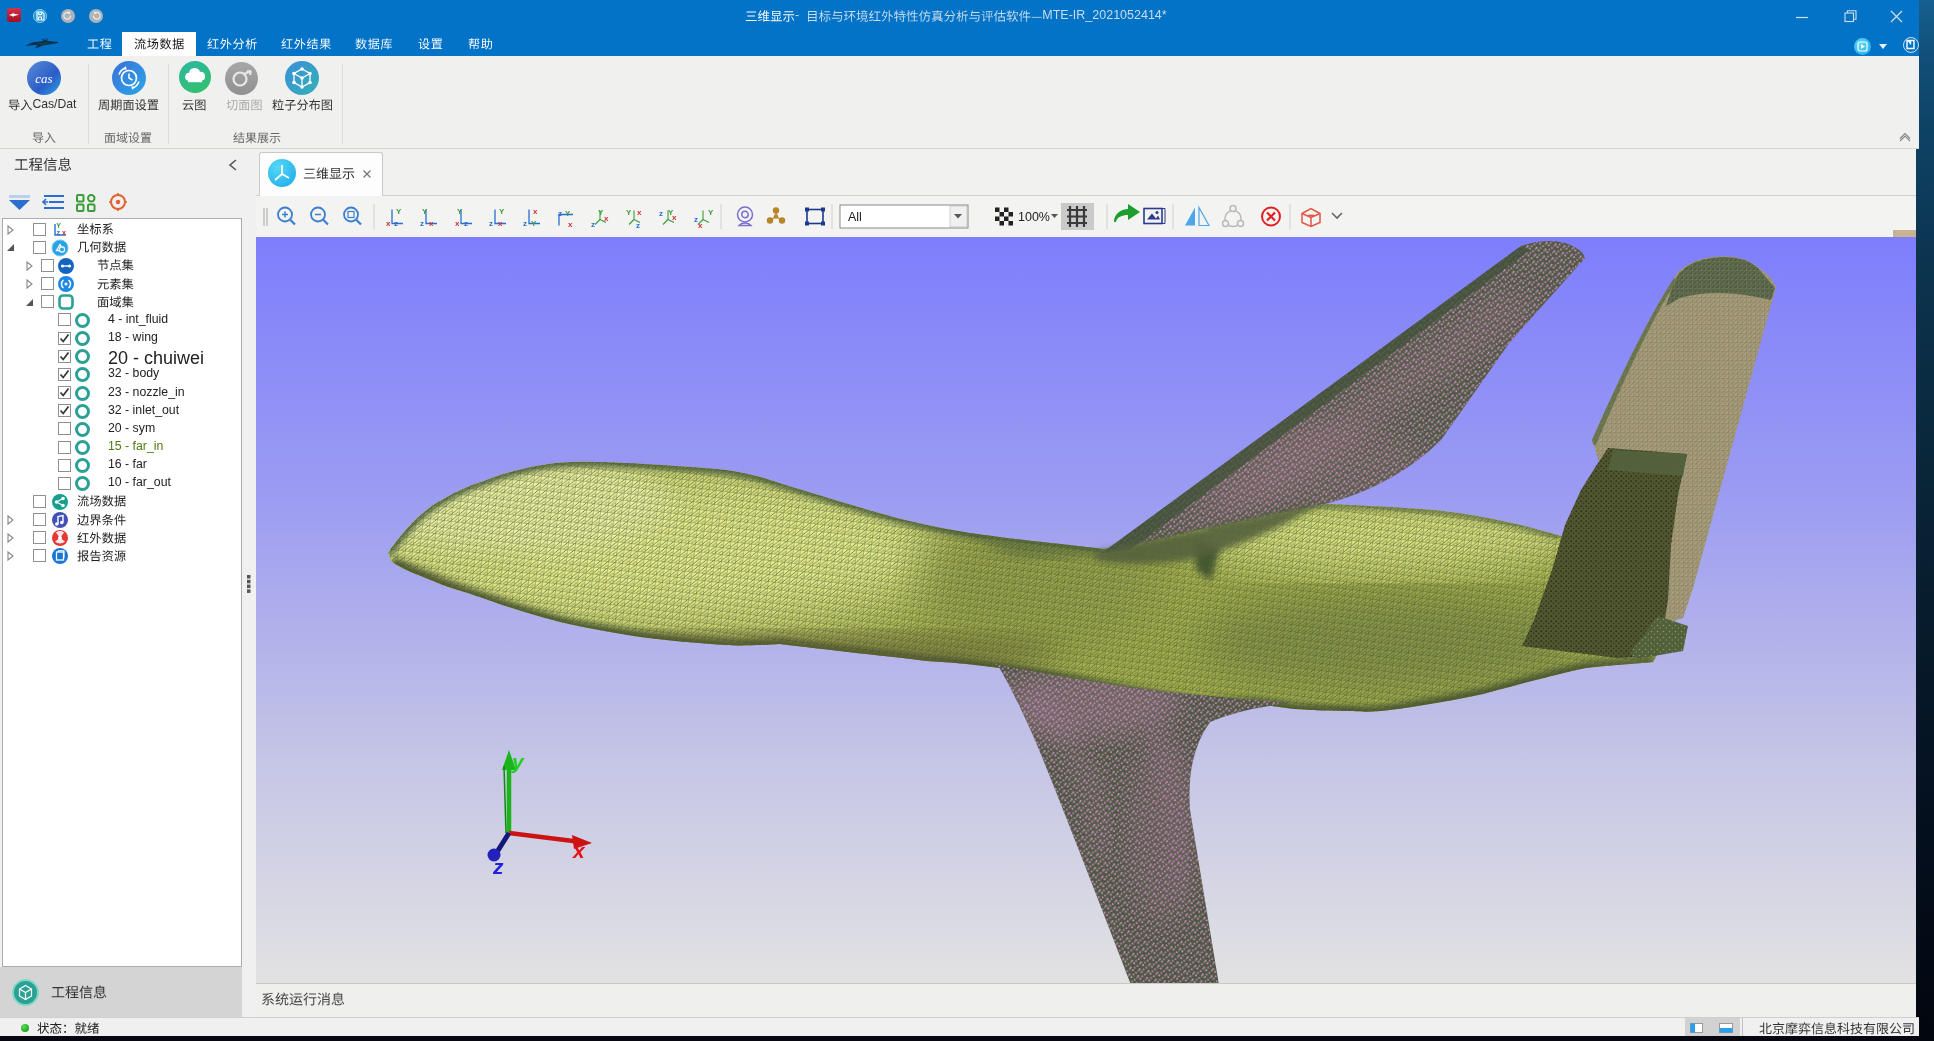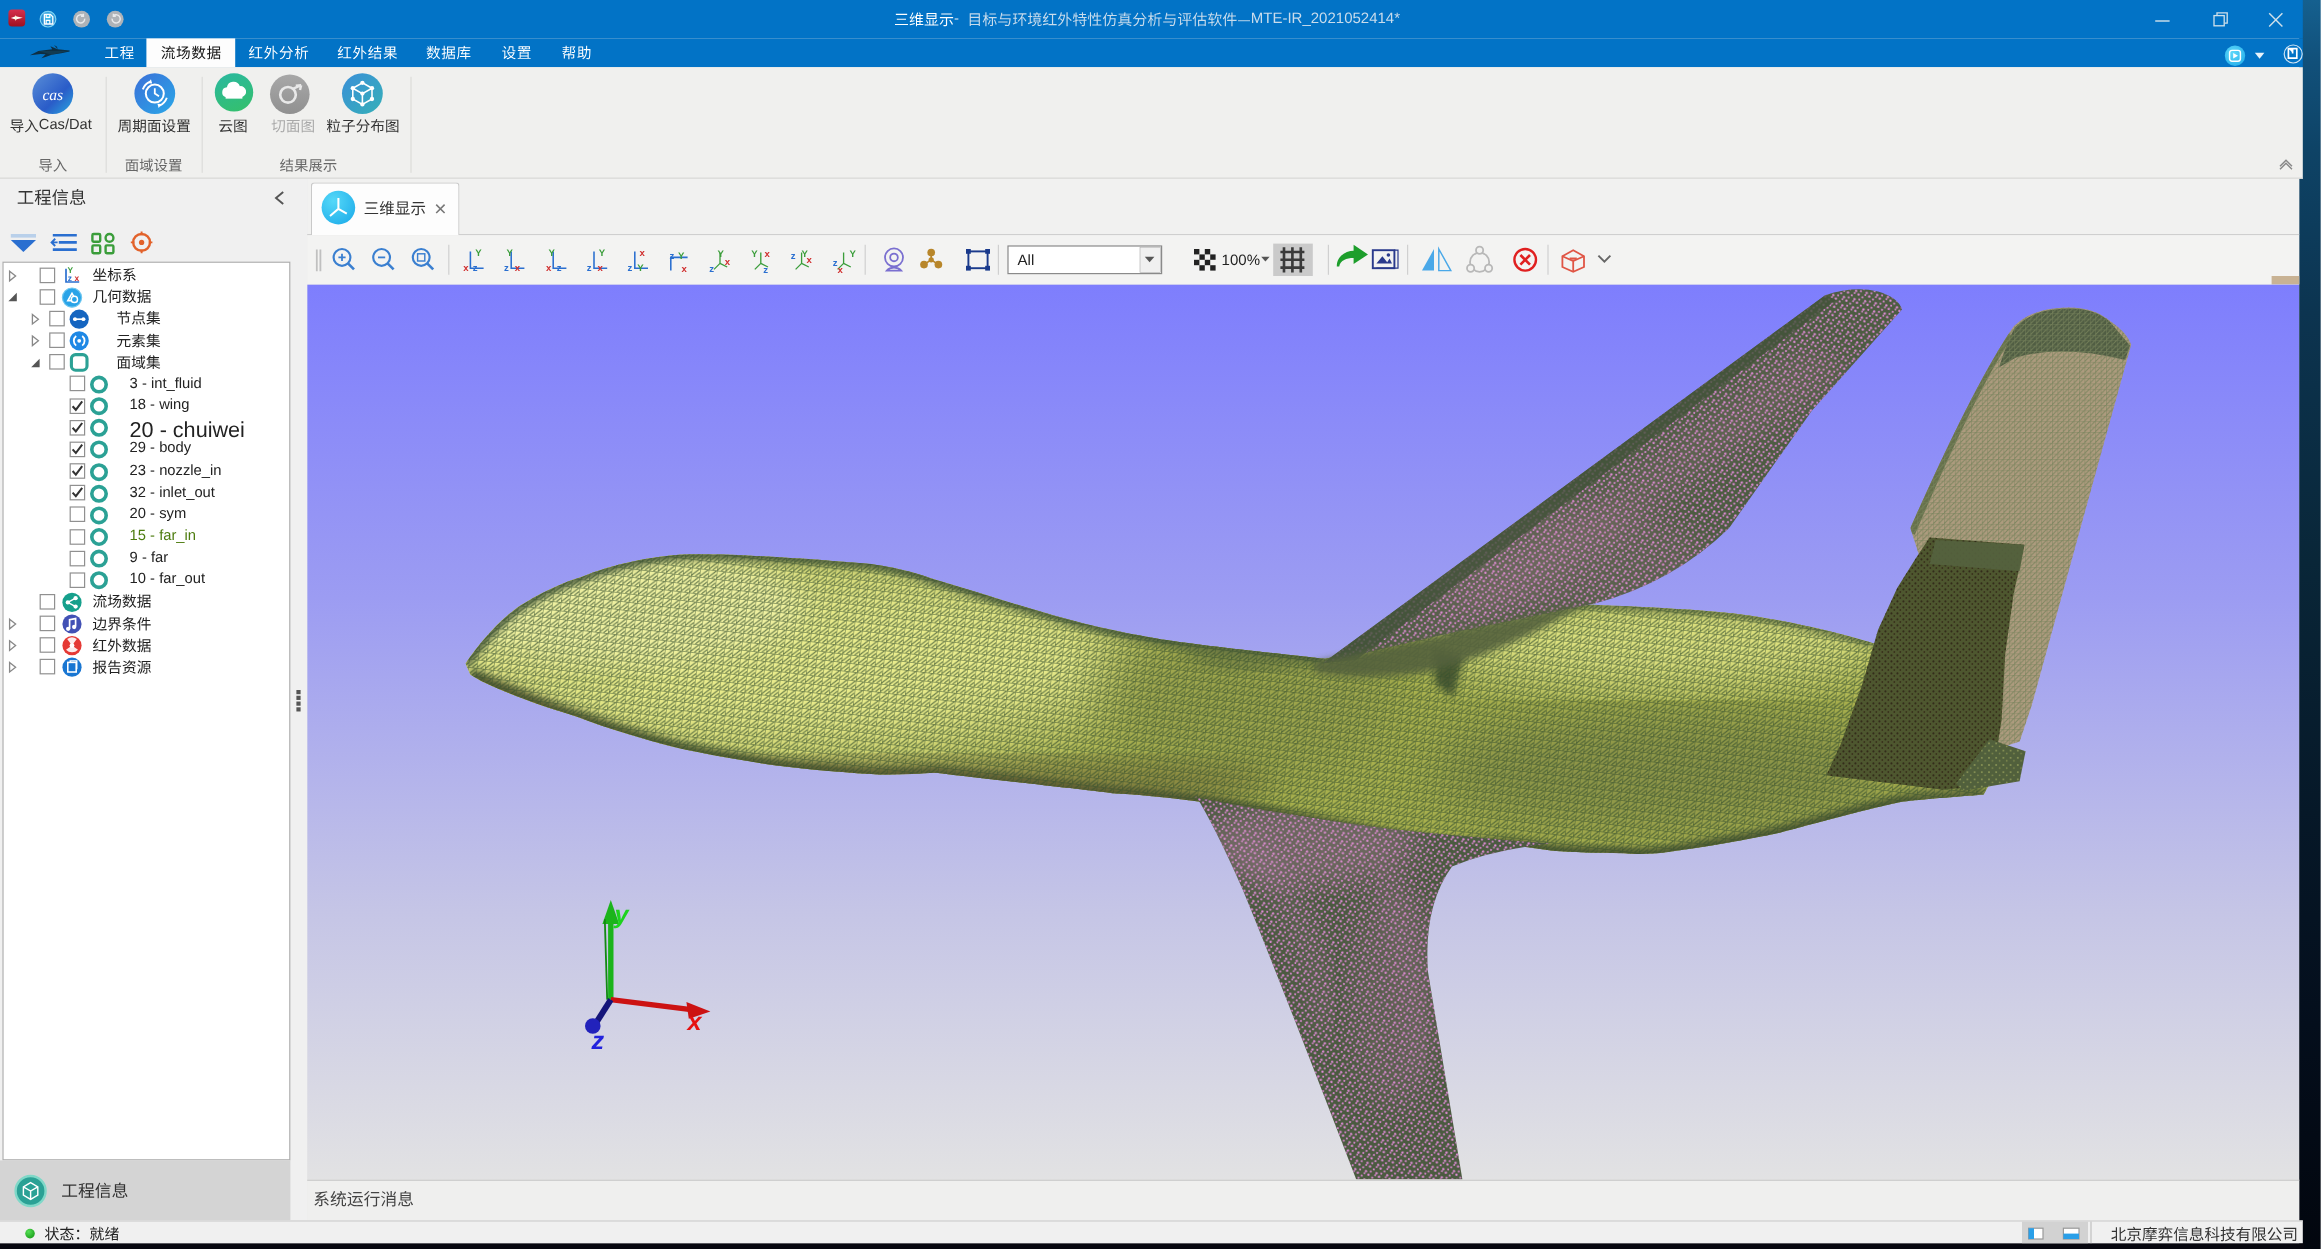--- a/index.html
+++ b/index.html
@@ -414,21 +414,21 @@
   </svg>
 <svg class="tx" style="left:95.0px;top:293.7px" width="43" height="20">
     <use href="#u9762" fill="#222" transform="translate(2.0 12.5) scale(0.01230 -0.01230)"></use>
     <use href="#u57DF" fill="#222" transform="translate(14.3 12.5) scale(0.01230 -0.01230)"></use>
     <use href="#u96C6" fill="#222" transform="translate(26.6 12.5) scale(0.01230 -0.01230)"></use>
   </svg>
 <div class="abs" style="left:58px;top:313.44999999999993px;width:13px;height:13px;background:#fff;border:1px solid #909090"></div>
 <svg class="tx" style="left:74px;top:311.94999999999993px" width="17" height="17" viewBox="0 0 17 17">
     <circle cx="8.5" cy="8.5" r="6" fill="none" stroke="#2ba195" stroke-width="3"></circle>
   </svg>
-<div class="abs" style="left:108px;top:311.94999999999993px;font-size:12.3px;color:#222;white-space:nowrap">3 - int_fluid</div>
+<div class="abs" style="left:108px;top:311.94999999999993px;font-size:12.3px;color:#222;white-space:nowrap">4 - int_fluid</div>
 <div class="abs" style="left:58px;top:331.5999999999999px;width:13px;height:13px;background:#fff;border:1px solid #909090">
     <svg width="11" height="11" viewBox="0 0 11 11">
       <path d="M1.5 5.5 L4.2 8.5 L9.5 1.5" fill="none" stroke="#333" stroke-width="1.7"></path>
     </svg>
   </div>
 <svg class="tx" style="left:74px;top:330.0999999999999px" width="17" height="17" viewBox="0 0 17 17">
     <circle cx="8.5" cy="8.5" r="6" fill="none" stroke="#2ba195" stroke-width="3"></circle>
   </svg>
 <div class="abs" style="left:108px;top:330.0999999999999px;font-size:12.3px;color:#222;white-space:nowrap">18 - wing</div>
 <div class="abs" style="left:58px;top:349.7499999999999px;width:13px;height:13px;background:#fff;border:1px solid #909090">
@@ -441,21 +441,21 @@
   </svg>
 <div class="abs" style="left:108px;top:348.2499999999999px;font-size:18px;color:#222;white-space:nowrap">20 - chuiwei</div>
 <div class="abs" style="left:58px;top:367.89999999999986px;width:13px;height:13px;background:#fff;border:1px solid #909090">
     <svg width="11" height="11" viewBox="0 0 11 11">
       <path d="M1.5 5.5 L4.2 8.5 L9.5 1.5" fill="none" stroke="#333" stroke-width="1.7"></path>
     </svg>
   </div>
 <svg class="tx" style="left:74px;top:366.39999999999986px" width="17" height="17" viewBox="0 0 17 17">
     <circle cx="8.5" cy="8.5" r="6" fill="none" stroke="#2ba195" stroke-width="3"></circle>
   </svg>
-<div class="abs" style="left:108px;top:366.39999999999986px;font-size:12.3px;color:#222;white-space:nowrap">29 - body</div>
+<div class="abs" style="left:108px;top:366.39999999999986px;font-size:12.3px;color:#222;white-space:nowrap">32 - body</div>
 <div class="abs" style="left:58px;top:386.04999999999984px;width:13px;height:13px;background:#fff;border:1px solid #909090">
     <svg width="11" height="11" viewBox="0 0 11 11">
       <path d="M1.5 5.5 L4.2 8.5 L9.5 1.5" fill="none" stroke="#333" stroke-width="1.7"></path>
     </svg>
   </div>
 <svg class="tx" style="left:74px;top:384.54999999999984px" width="17" height="17" viewBox="0 0 17 17">
     <circle cx="8.5" cy="8.5" r="6" fill="none" stroke="#2ba195" stroke-width="3"></circle>
   </svg>
 <div class="abs" style="left:108px;top:384.54999999999984px;font-size:12.3px;color:#222;white-space:nowrap">23 - nozzle_in</div>
 <div class="abs" style="left:58px;top:404.1999999999998px;width:13px;height:13px;background:#fff;border:1px solid #909090">
@@ -474,21 +474,21 @@
 <div class="abs" style="left:108px;top:420.8499999999998px;font-size:12.3px;color:#222;white-space:nowrap">20 - sym</div>
 <div class="abs" style="left:58px;top:440.4999999999998px;width:13px;height:13px;background:#fff;border:1px solid #909090"></div>
 <svg class="tx" style="left:74px;top:438.9999999999998px" width="17" height="17" viewBox="0 0 17 17">
     <circle cx="8.5" cy="8.5" r="6" fill="none" stroke="#2ba195" stroke-width="3"></circle>
   </svg>
 <div class="abs" style="left:108px;top:438.9999999999998px;font-size:12.3px;color:#4d7c0f;white-space:nowrap">15 - far_in</div>
 <div class="abs" style="left:58px;top:458.64999999999975px;width:13px;height:13px;background:#fff;border:1px solid #909090"></div>
 <svg class="tx" style="left:74px;top:457.14999999999975px" width="17" height="17" viewBox="0 0 17 17">
     <circle cx="8.5" cy="8.5" r="6" fill="none" stroke="#2ba195" stroke-width="3"></circle>
   </svg>
-<div class="abs" style="left:108px;top:457.14999999999975px;font-size:12.3px;color:#222;white-space:nowrap">9 - far</div>
+<div class="abs" style="left:108px;top:457.14999999999975px;font-size:12.3px;color:#222;white-space:nowrap">16 - far</div>
 <div class="abs" style="left:58px;top:476.7999999999997px;width:13px;height:13px;background:#fff;border:1px solid #909090"></div>
 <svg class="tx" style="left:74px;top:475.2999999999997px" width="17" height="17" viewBox="0 0 17 17">
     <circle cx="8.5" cy="8.5" r="6" fill="none" stroke="#2ba195" stroke-width="3"></circle>
   </svg>
 <div class="abs" style="left:108px;top:475.2999999999997px;font-size:12.3px;color:#222;white-space:nowrap">10 - far_out</div>
 <div class="abs" style="left:33px;top:494.9499999999997px;width:13px;height:13px;background:#fff;border:1px solid #909090"></div>
 <svg class="tx" style="left:51px;top:492.9499999999997px" width="18" height="18" viewBox="0 0 18 18">
     <circle cx="9" cy="9" r="8" fill="#16a08c"></circle>
     <circle cx="12" cy="5.5" r="1.8" fill="#fff"></circle>
     <circle cx="12" cy="12.5" r="1.8" fill="#fff"></circle>

